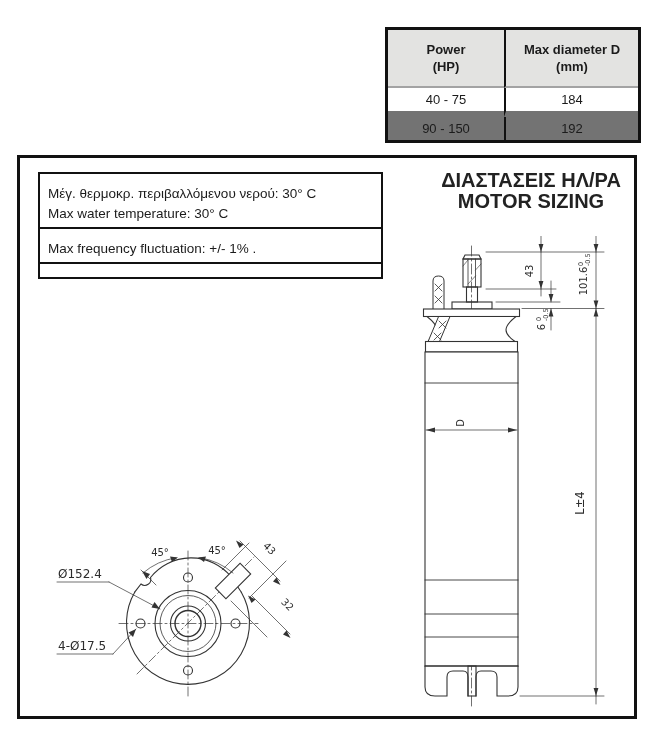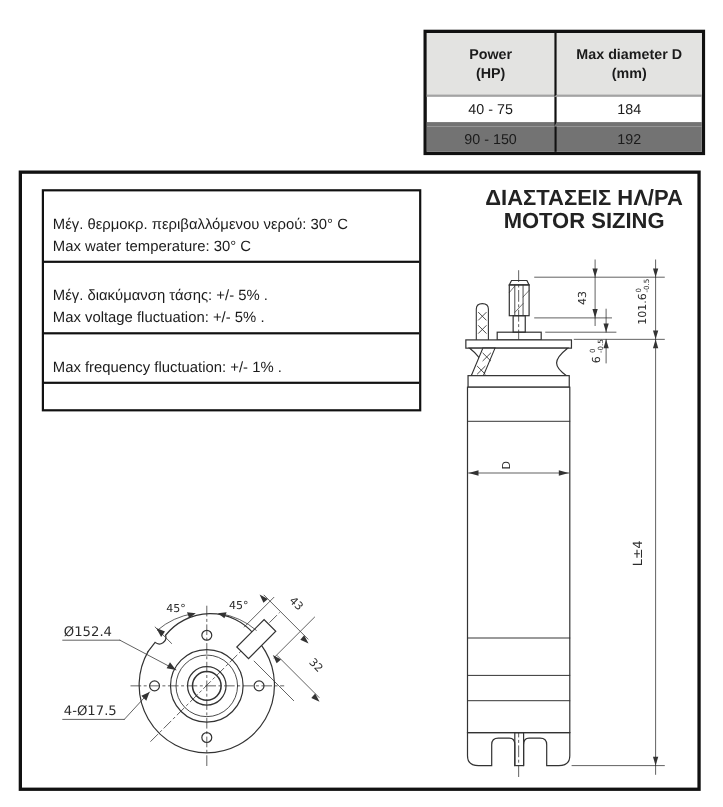--- a/index.html
+++ b/index.html
@@ -8,29 +8,29 @@
 
   
   .power-table{position:absolute;left:385px;top:27px;width:250px;border:3px solid #111;
                border-collapse:collapse;background:#fff;}
   .power-table .grid{display:grid;grid-template-columns:116px 134px;}
   .pt-cell{display:flex;align-items:center;justify-content:center;text-align:center;
            border-left:2px solid #111;font-size:13px;}
   .pt-cell.first{border-left:none;}
   .pt-head{height:56px;background:#e3e3e1;font-weight:bold;white-space:pre-line;
            border-bottom:2px solid #a3a3a3;line-height:17px;}
-  .pt-data{height:23px;border-bottom:4px solid #737373;}
+  .pt-data{height:23px;border-bottom:6px solid #737373;}
   .row-stripe{background:#737373;}
 
   
   .frame{position:absolute;left:17px;top:155px;width:614px;height:558px;border:3px solid #111;background:#fff;}
 
   
   .spec-table{position:absolute;left:38px;top:172px;width:341px;border:2px solid #111;background:#fff;}
-  .spec-row{border-bottom:2px solid #111;padding:20px 6px 3px 8px;}
+  .spec-row{border-bottom:2px solid #111;padding:10px 6px 3px 8px;}
   .spec-row:last-child{border-bottom:none;}
   .spec-line{font-size:13.5px;line-height:20px;white-space:nowrap;}
 
   
   .title-block{position:absolute;text-align:center;font-weight:bold;font-size:20px;line-height:21px;color:#222;}
   .motor-title{left:428px;top:170px;width:206px;}
   .support-title{left:58px;top:446px;width:270px;}
 
   svg text{font-family:"DejaVu Sans","Liberation Sans",sans-serif;fill:#2c2c2c;}
   .dim{font-size:10px;}
@@ -55,24 +55,20 @@
       <div class="pt-cell pt-data row-stripe" style="border-bottom:none">192</div>
     </div>
   </div>
 
   <div class="frame"></div>
 
   <div class="spec-table">
     <div class="spec-row">
       <div class="spec-line"><span>Μέγ. θερμοκρ. περιβαλλόμενου νερού: 30° C</span><b></b></div>
       <div class="spec-line"><span>Max water temperature: 30° C</span><b></b></div>
-    </div>
-    <div class="spec-row">
-      <div class="spec-line"><span>Μέγ. διακύμανση τάσης: +/- 5% .</span><b></b></div>
-      <div class="spec-line"><span>Max voltage fluctuation: +/- 5% .</span><b></b></div>
     </div>
     <div class="spec-row">
       <div class="spec-line"><span>Max frequency fluctuation: +/- 1% .</span><b></b></div>
     </div>
     <div class="spec-row">
     </div>
   </div>
 
   <div class="title-block motor-title">
     <div>ΔΙΑΣΤΑΣΕΙΣ ΗΛ/ΡΑ</div>

